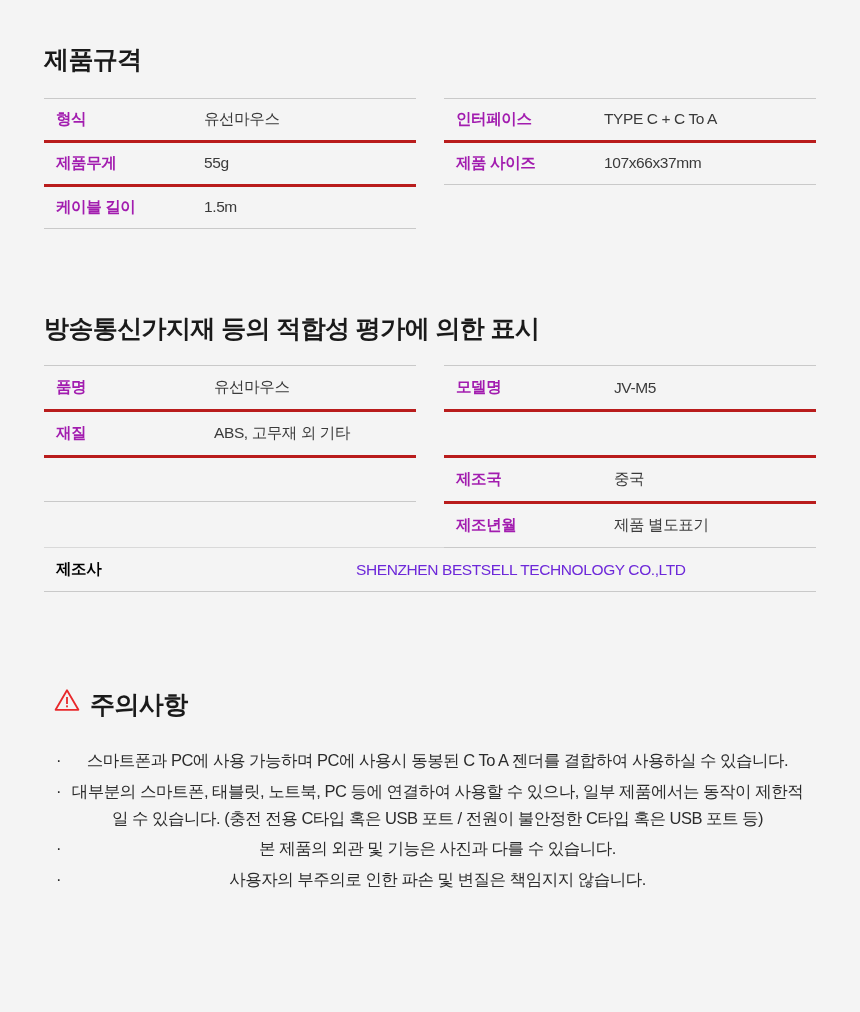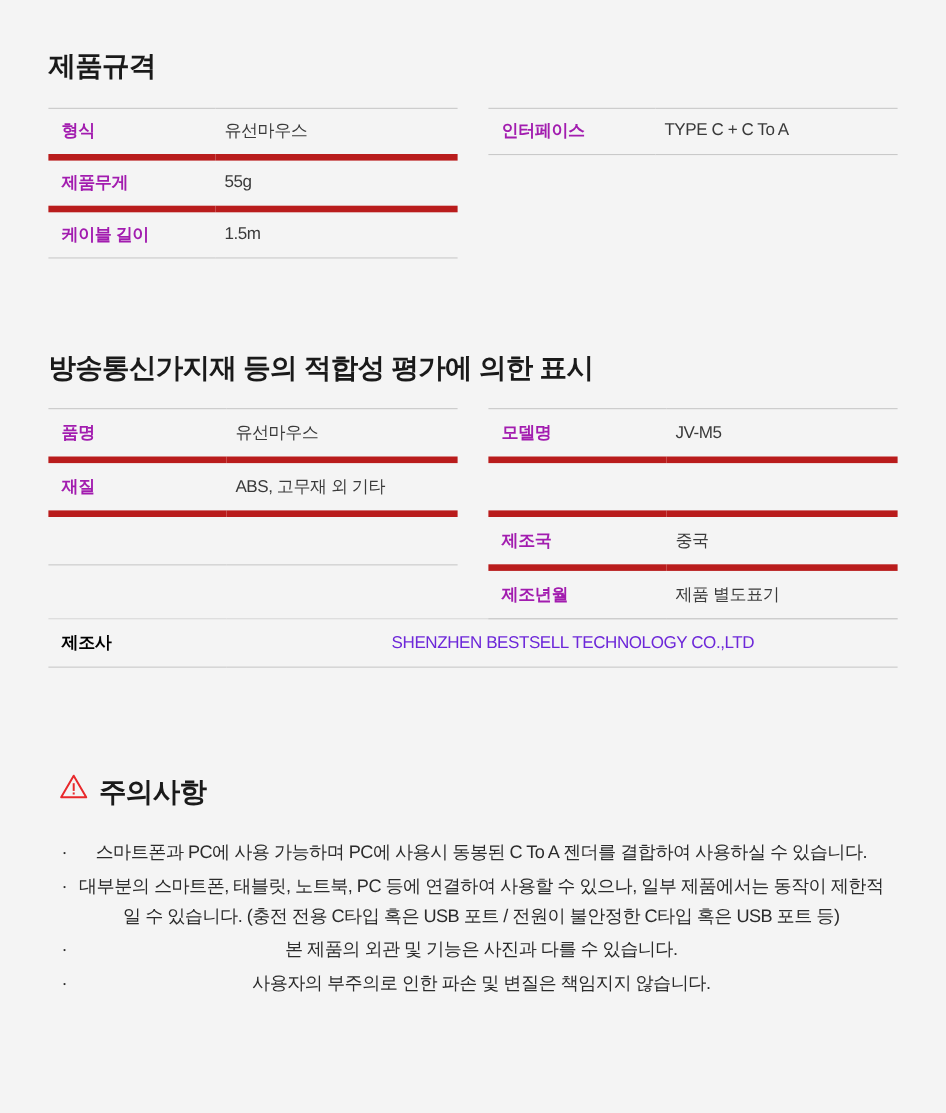--- a/index.html
+++ b/index.html
@@ -41,21 +41,21 @@
   .col { flex: 1 1 0; }
 
   table.spec {
     width: 100%;
     border-collapse: collapse;
     table-layout: fixed;
   }
   table.spec td {
     height: 41px;
     vertical-align: middle;
-    border-top: 6px solid #b91c1c;
+    border-top: 3px solid #b91c1c;
     border-bottom: 1px solid #d9d9d9;
     font-size: 15.5px;
     letter-spacing: -0.4px;
     padding: 0;
   }
   table.spec tr td:first-child {
     width: 140px;
     font-weight: bold;
     color: #a21caf;
     padding-left: 12px;
@@ -169,20 +169,24 @@
         </tbody>
       </table>
     </div>
 
     <div class="col">
       <table class="spec">
         <tbody>
           <tr>
             <td>인터페이스</td>
             <td>TYPE C + C To A</td>
+          </tr>
+          <tr>
+            <td>제품 사이즈</td>
+            <td>107x66x37mm</td>
           </tr>
         </tbody>
       </table>
     </div>
   </div>
 
   <h2 class="section-title" id="cert-title">방송통신가지재 등의 적합성 평가에 의한 표시</h2>
 
   <div class="cert-wrap">
     <div class="two-col" style="margin-top:0;">

